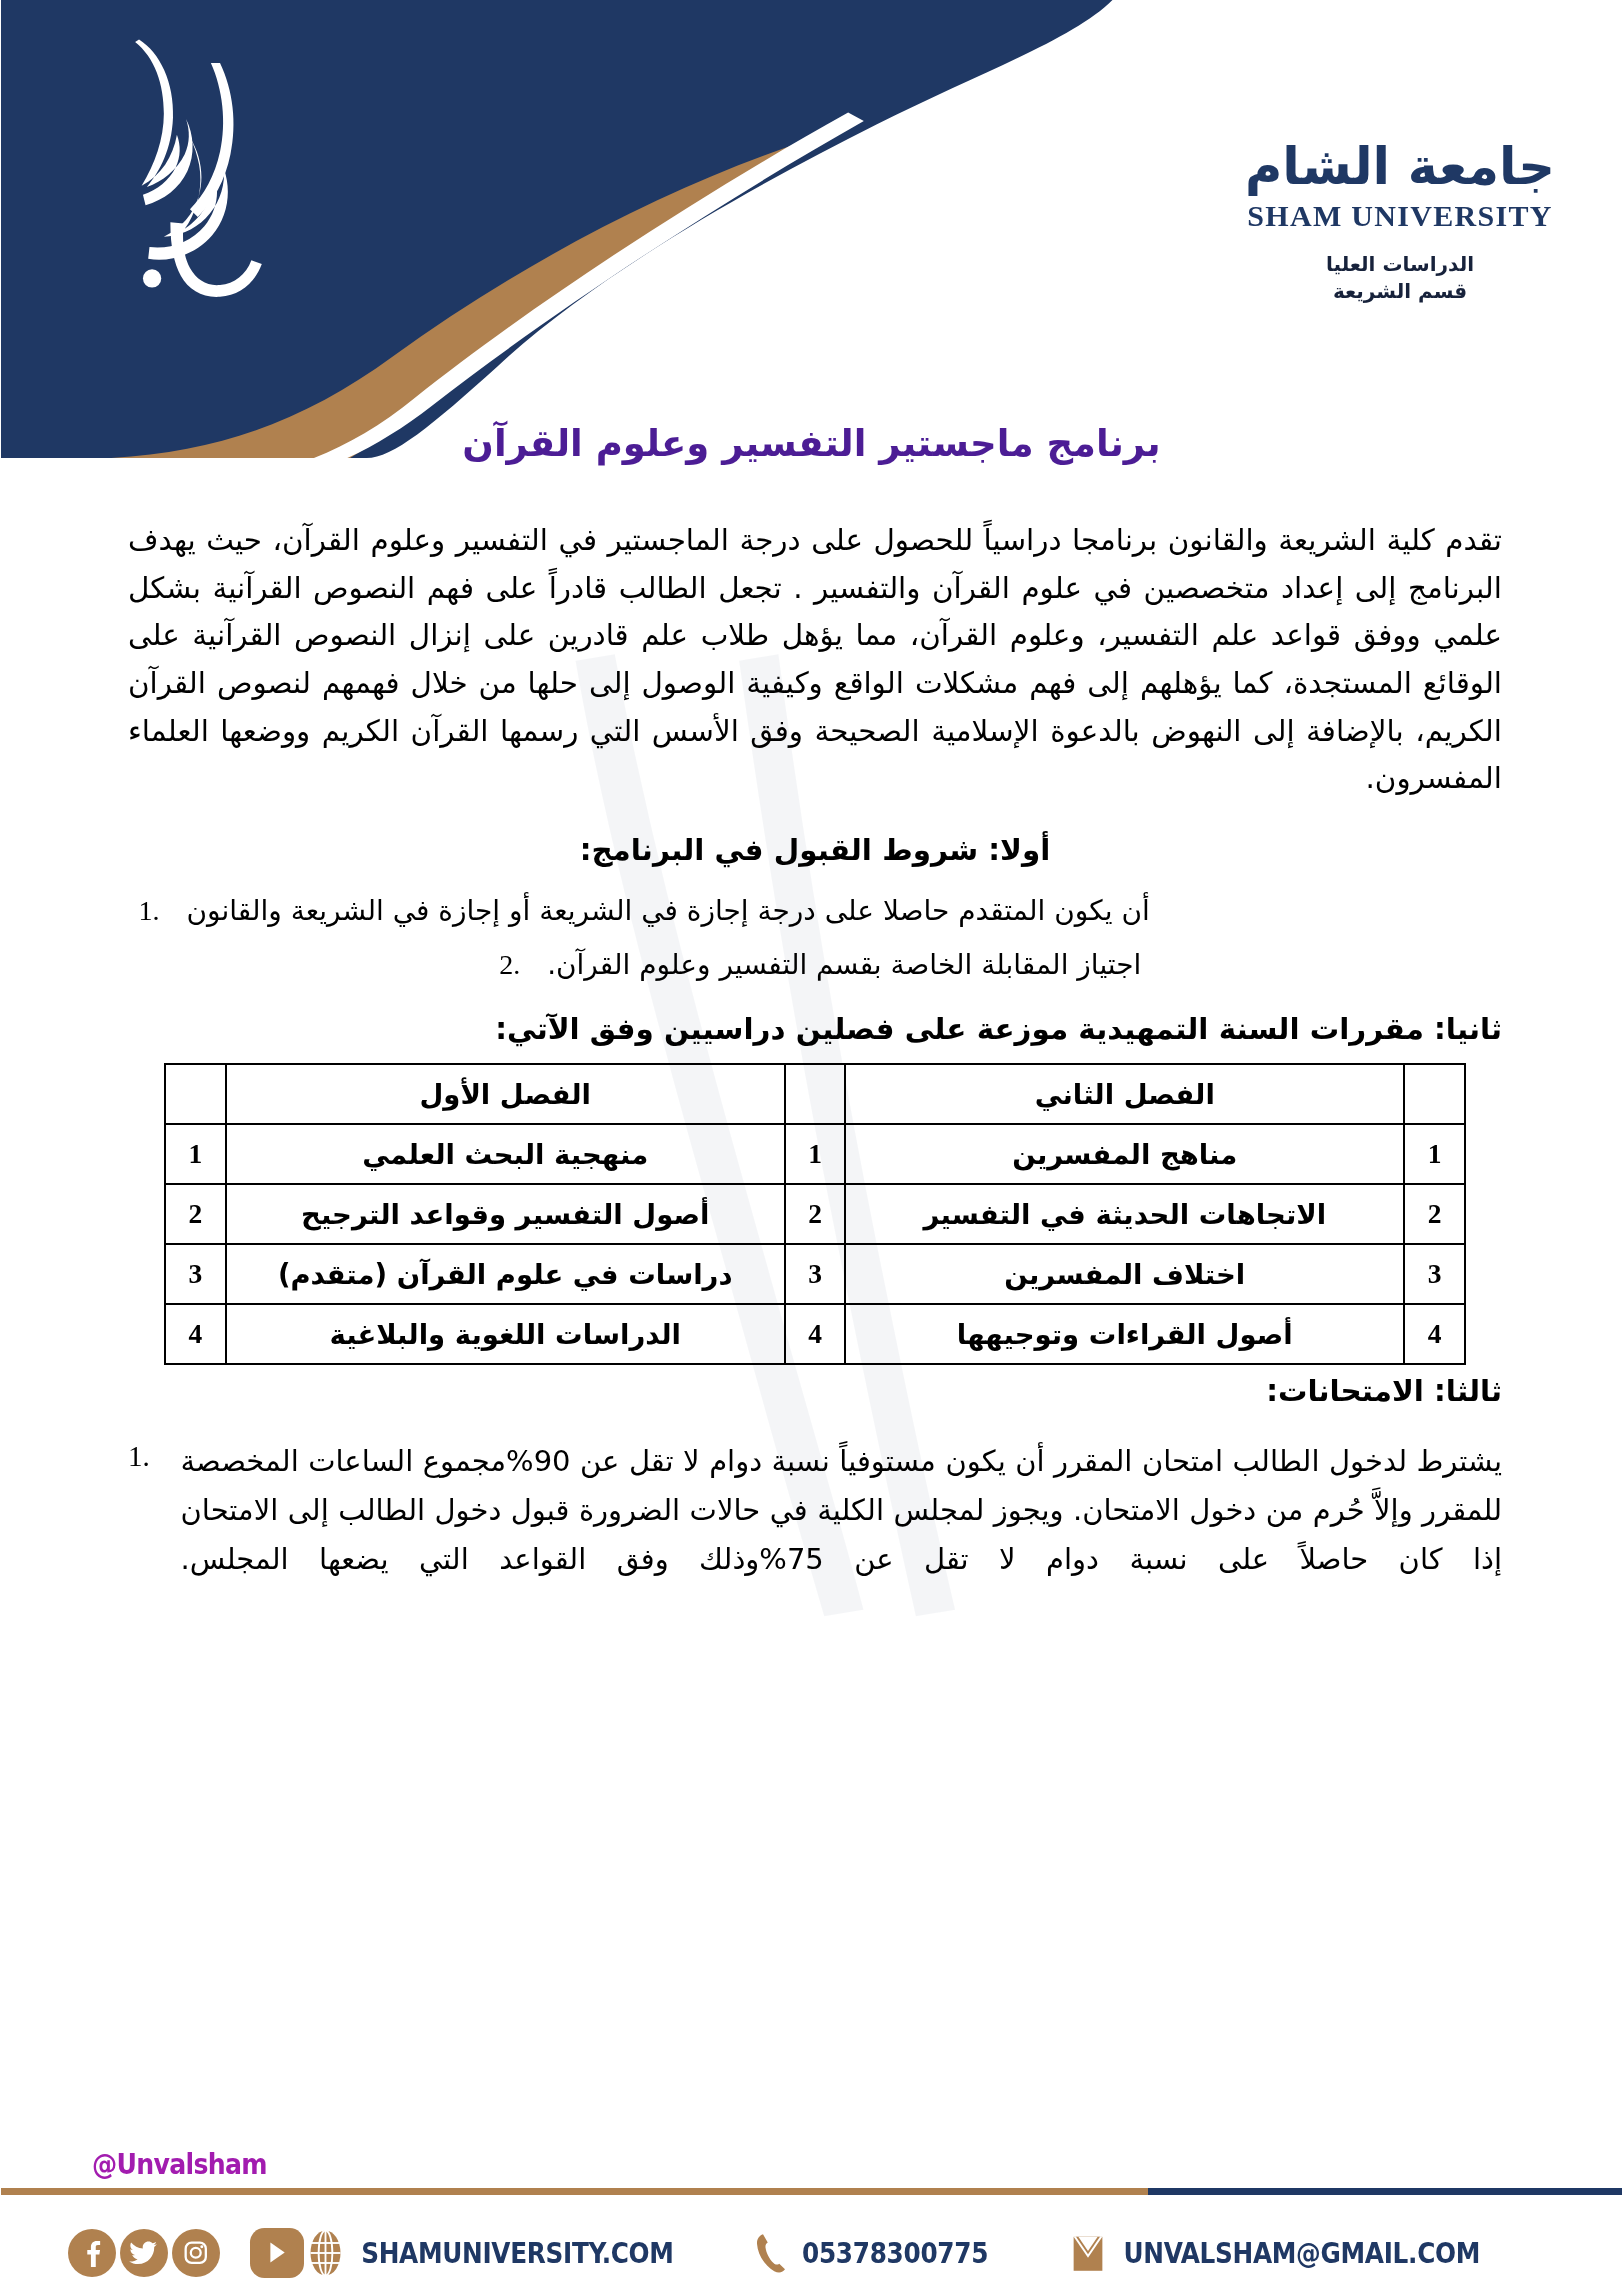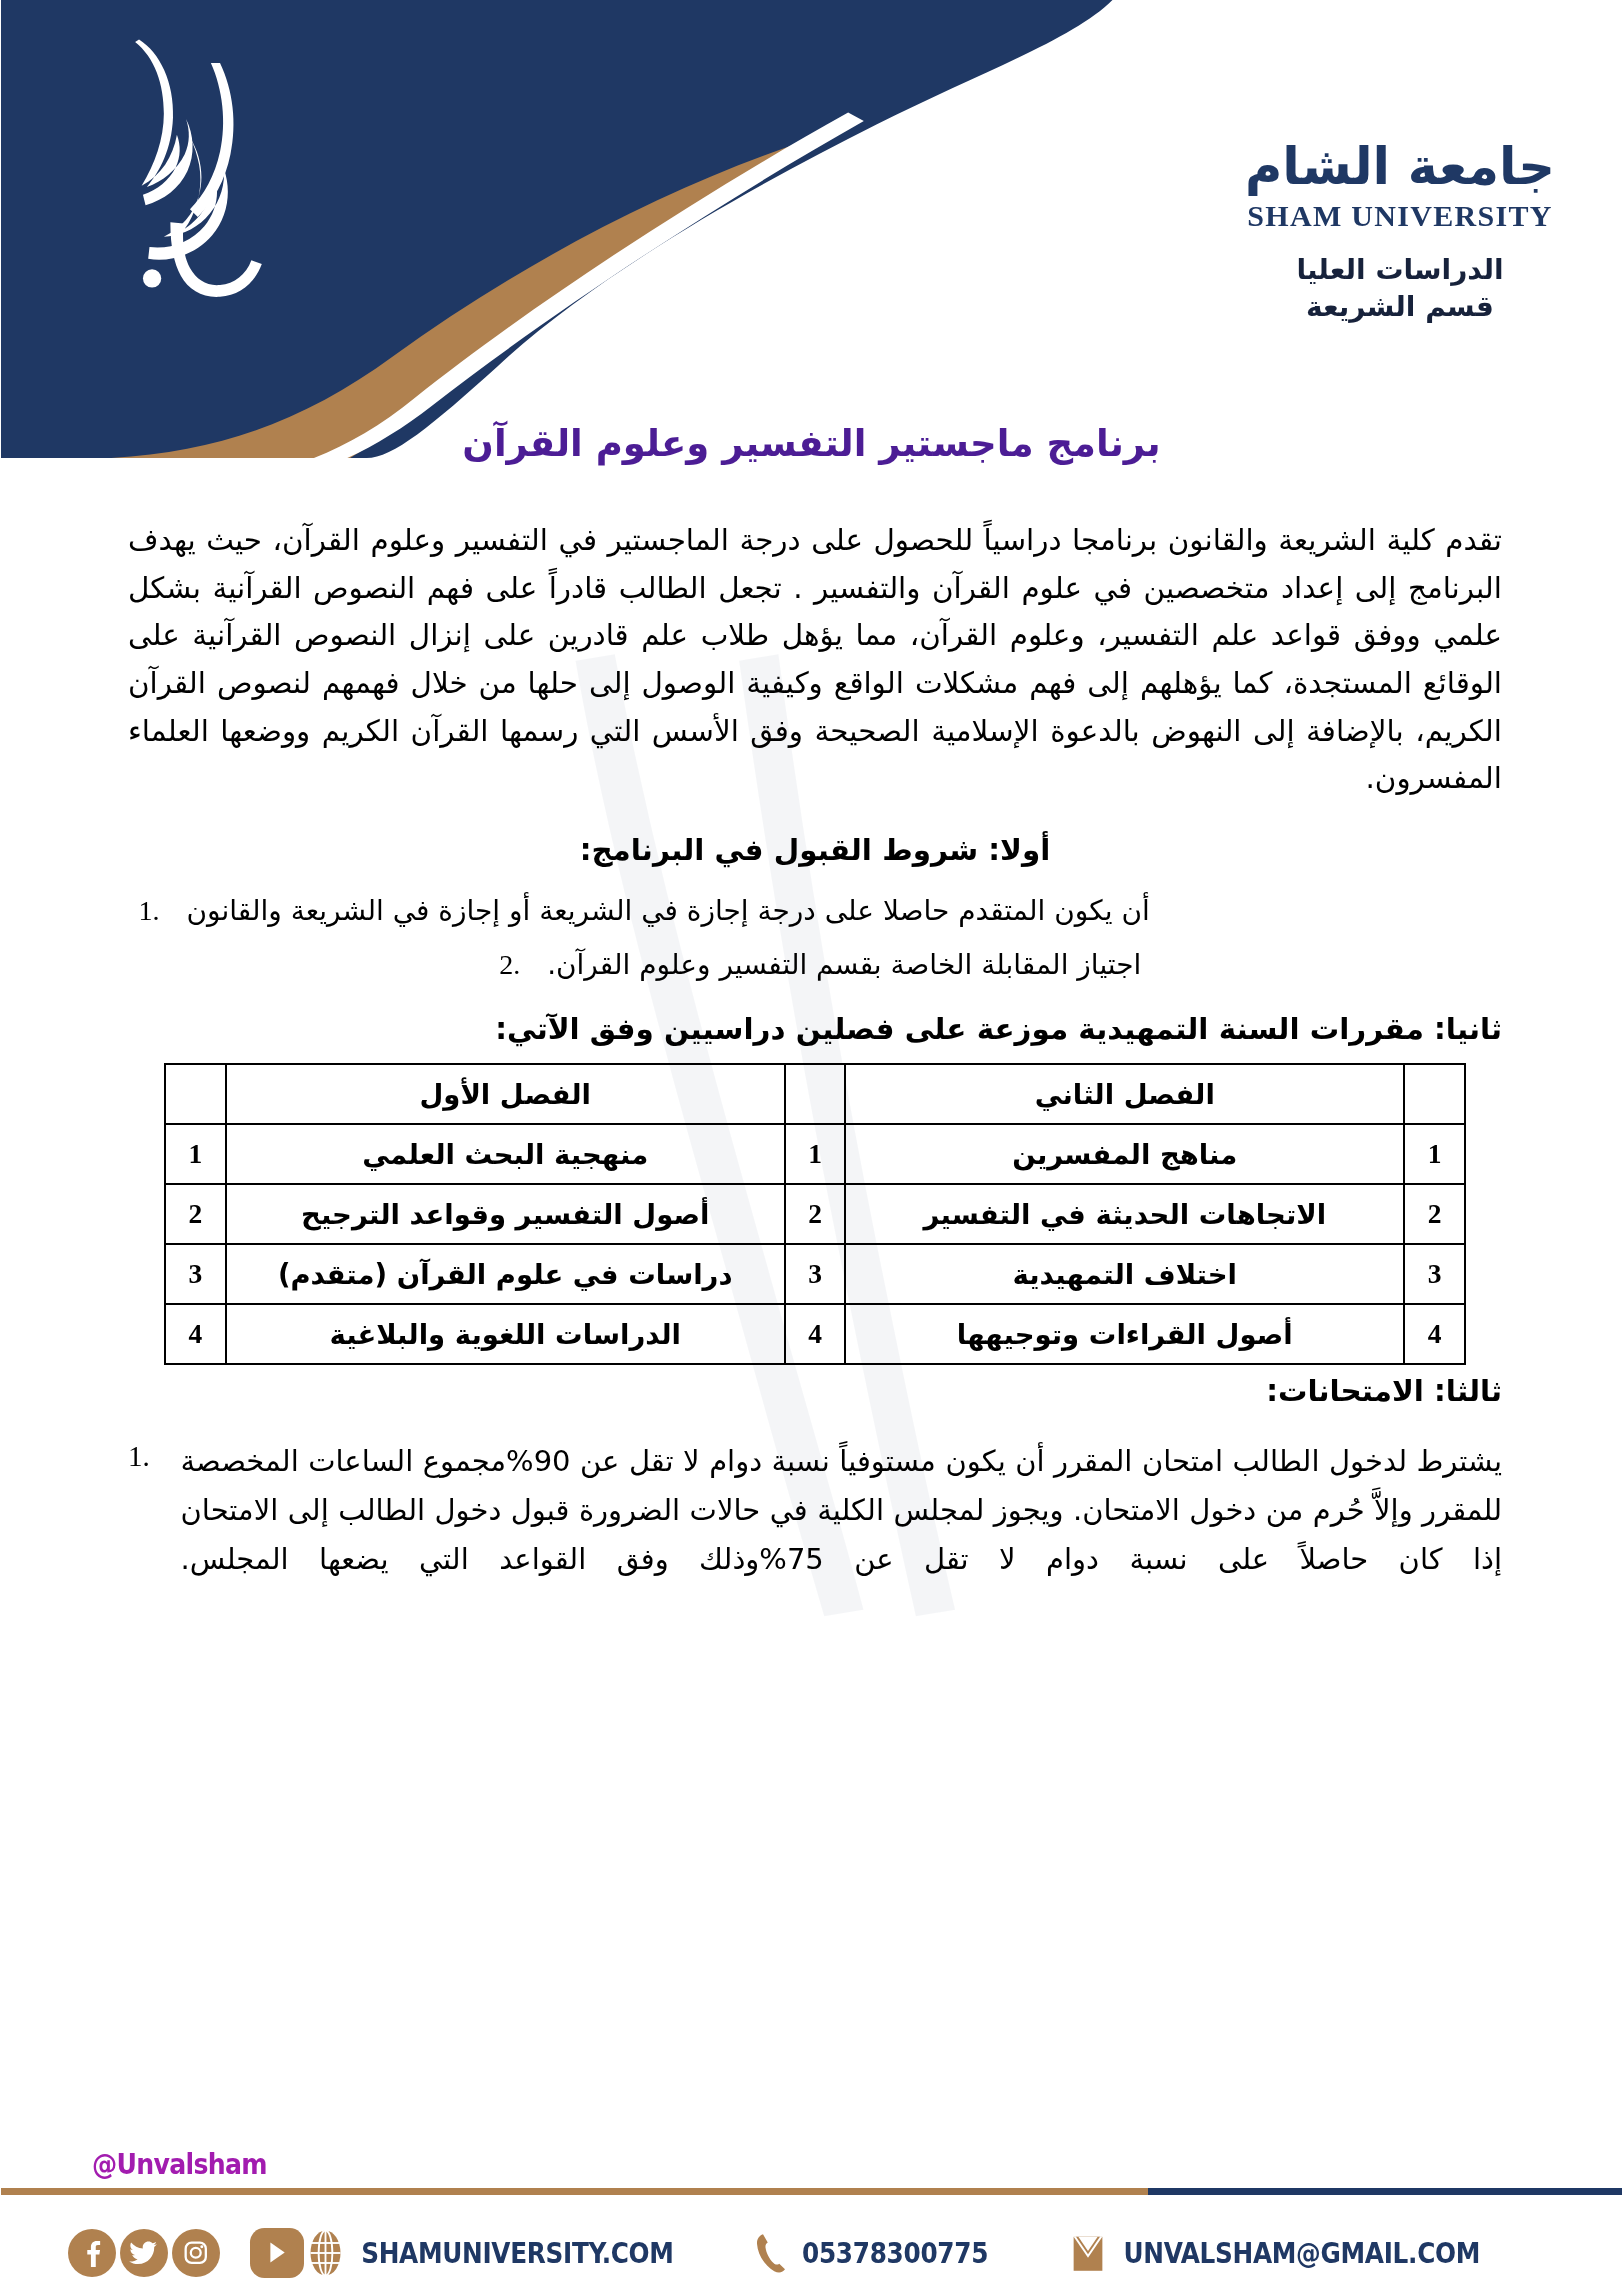--- a/index.html
+++ b/index.html
@@ -60,21 +60,21 @@
     color: #1f3864;
     font-family: "Liberation Serif", serif;
     letter-spacing: 1.3px;
     margin-top: 6.5px;
     font-variant: small-caps;
     text-transform: uppercase;
     white-space: nowrap;
   }
   .brand-sub {
     margin-top: 18.3px;
-    font-size: 28px;
+    font-size: 20px;
     color: #17223b;
     line-height: 1.34;
     font-family: "DejaVu Sans", sans-serif;
   }
 
   
   .doc-title {
     position: absolute;
     top: 422px;
     left: 0;
@@ -380,21 +380,21 @@
         </tr>
         <tr>
           <td class="num">2</td>
           <td>الاتجاهات الحديثة في التفسير</td>
           <td class="num">2</td>
           <td>أصول التفسير وقواعد الترجيح</td>
           <td class="num">2</td>
         </tr>
         <tr>
           <td class="num">3</td>
-          <td>اختلاف التمهيدية</td>
+          <td>اختلاف المفسرين</td>
           <td class="num">3</td>
           <td>دراسات في علوم القرآن (متقدم)</td>
           <td class="num">3</td>
         </tr>
         <tr>
           <td class="num">4</td>
           <td>أصول القراءات وتوجيهها</td>
           <td class="num">4</td>
           <td>الدراسات اللغوية والبلاغية</td>
           <td class="num">4</td>

